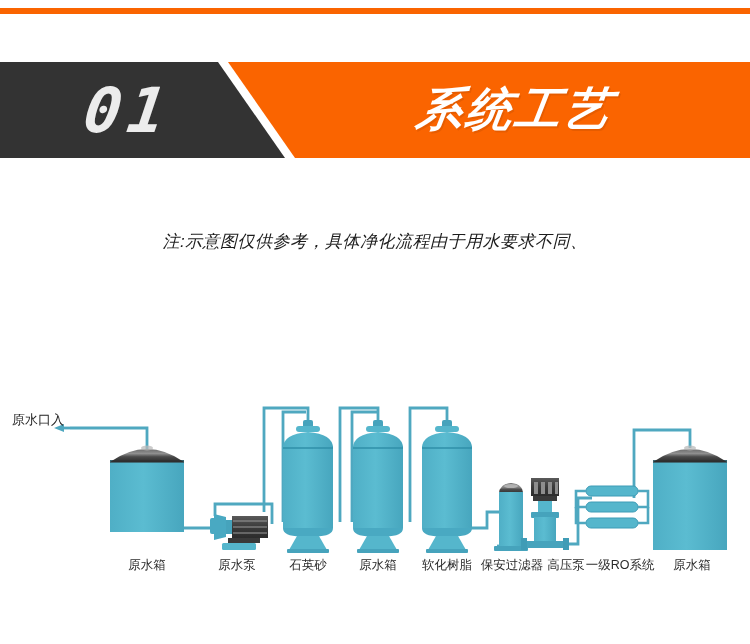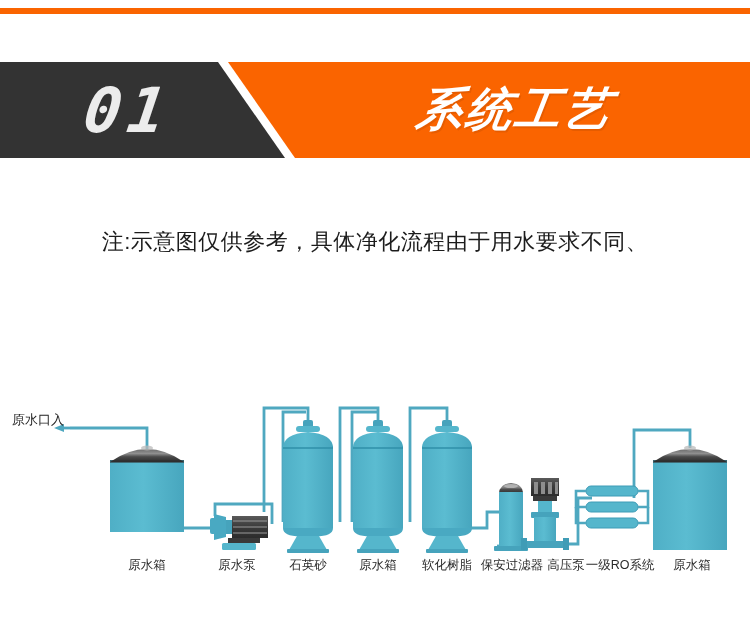--- a/index.html
+++ b/index.html
@@ -36,21 +36,21 @@
     letter-spacing:3px;font-style:italic;
     transform:skewX(-8deg);
     text-shadow:2px 2px 0 rgba(0,0,0,0.08);
     pointer-events:none;
   }
 
   
   .note{
     position:absolute;left:50px;top:222px;width:650px;
     text-align:center;color:#1c1c1c;
-    font-size:22px;line-height:40px;letter-spacing:0.5px;
+    font-size:17px;line-height:40px;letter-spacing:0.5px;font-style:italic;
   }
   .note-line{display:block;white-space:nowrap;}
 
   
   .diagram{position:absolute;left:0;top:386px;width:648px;height:200px;}
   .diagram svg{display:block;}
   .dlabel{
     font-family:"Liberation Sans","DejaVu Sans",sans-serif;
     font-size:12.5px;fill:#2b2b2b;
   }

